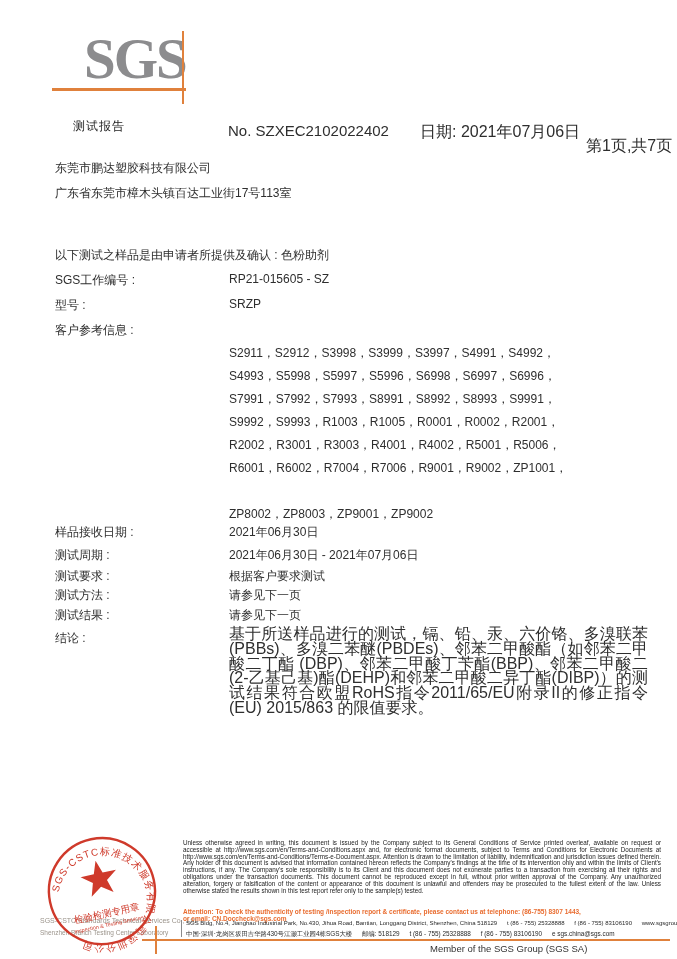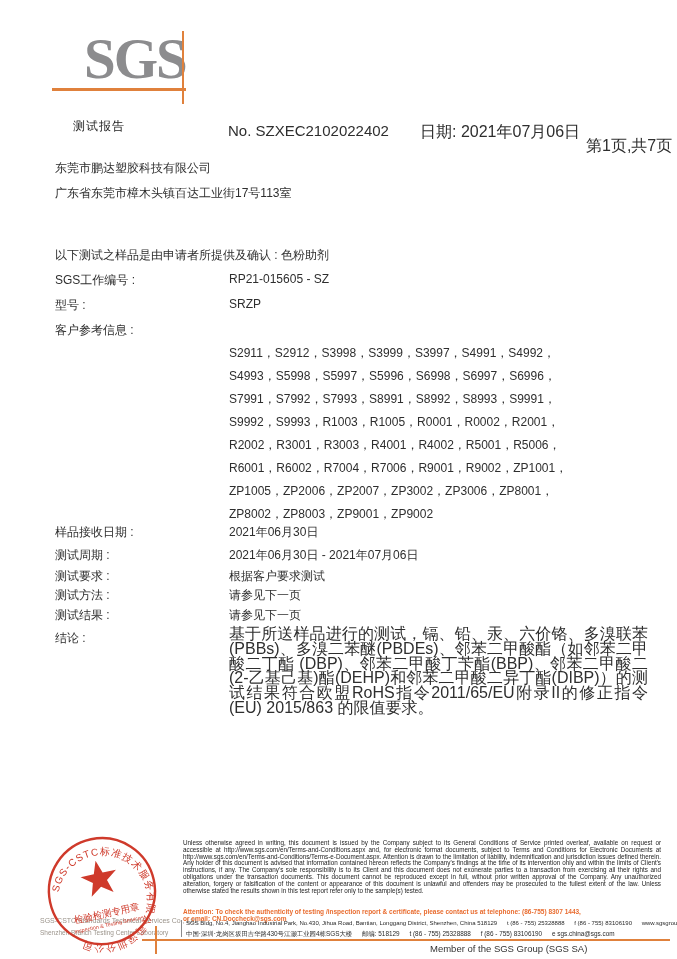--- a/index.html
+++ b/index.html
@@ -80,21 +80,20 @@
   <div class="abs lbl" style="top:297px">型号 :</div>
   <div class="abs val" style="top:297px">SRZP</div>
 
   <div class="abs lbl" style="top:322px">客户参考信息 :</div>
   <div class="abs val" style="top:345px">S2911，S2912，S3998，S3999，S3997，S4991，S4992，</div>
   <div class="abs val" style="top:368px">S4993，S5998，S5997，S5996，S6998，S6997，S6996，</div>
   <div class="abs val" style="top:391px">S7991，S7992，S7993，S8991，S8992，S8993，S9991，</div>
   <div class="abs val" style="top:414px">S9992，S9993，R1003，R1005，R0001，R0002，R2001，</div>
   <div class="abs val" style="top:437px">R2002，R3001，R3003，R4001，R4002，R5001，R5006，</div>
   <div class="abs val" style="top:460px">R6001，R6002，R7004，R7006，R9001，R9002，ZP1001，</div>
-  <div class="abs val" style="top:483px">ZP1005，ZP2006，ZP2007，ZP3002，ZP3006，ZP8001，</div>
   <div class="abs val" style="top:506px">ZP8002，ZP8003，ZP9001，ZP9002</div>
 
   <div class="abs lbl" style="top:524px">样品接收日期 :</div>
   <div class="abs val" style="top:524px">2021年06月30日</div>
 
   <div class="abs lbl" style="top:547px">测试周期 :</div>
   <div class="abs val" style="top:547px">2021年06月30日 - 2021年07月06日</div>
 
   <div class="abs lbl" style="top:568px">测试要求 :</div>
   <div class="abs val" style="top:568px">根据客户要求测试</div>

